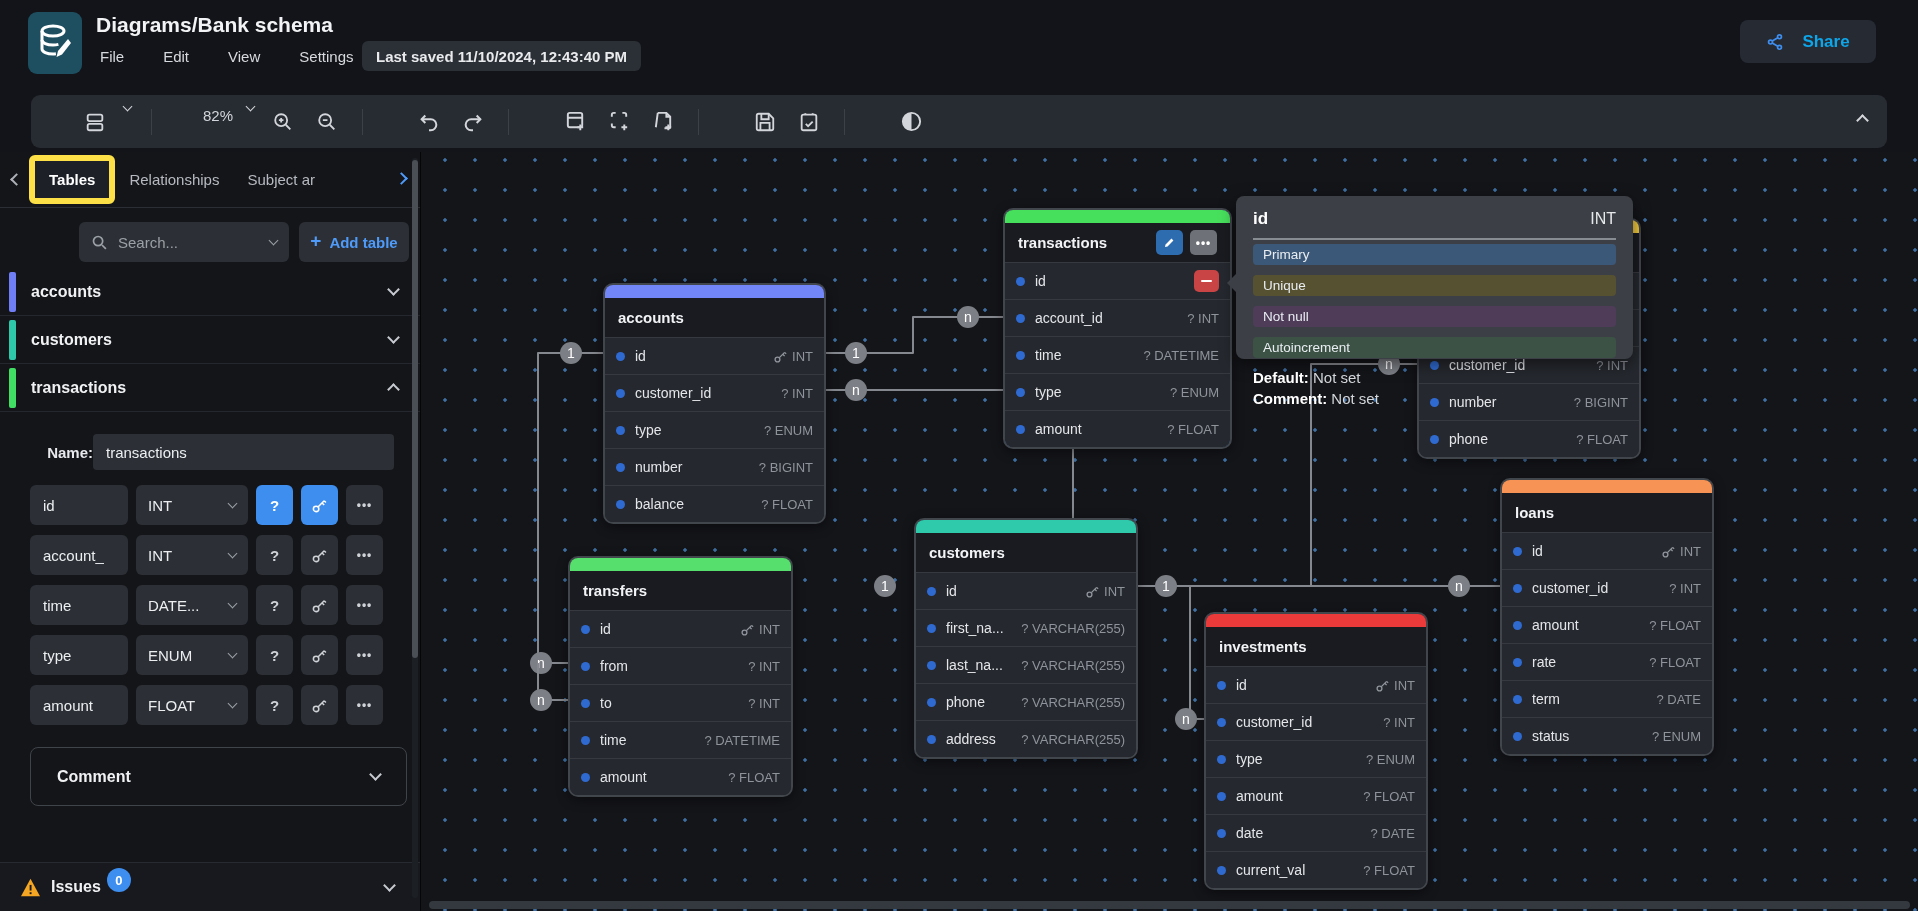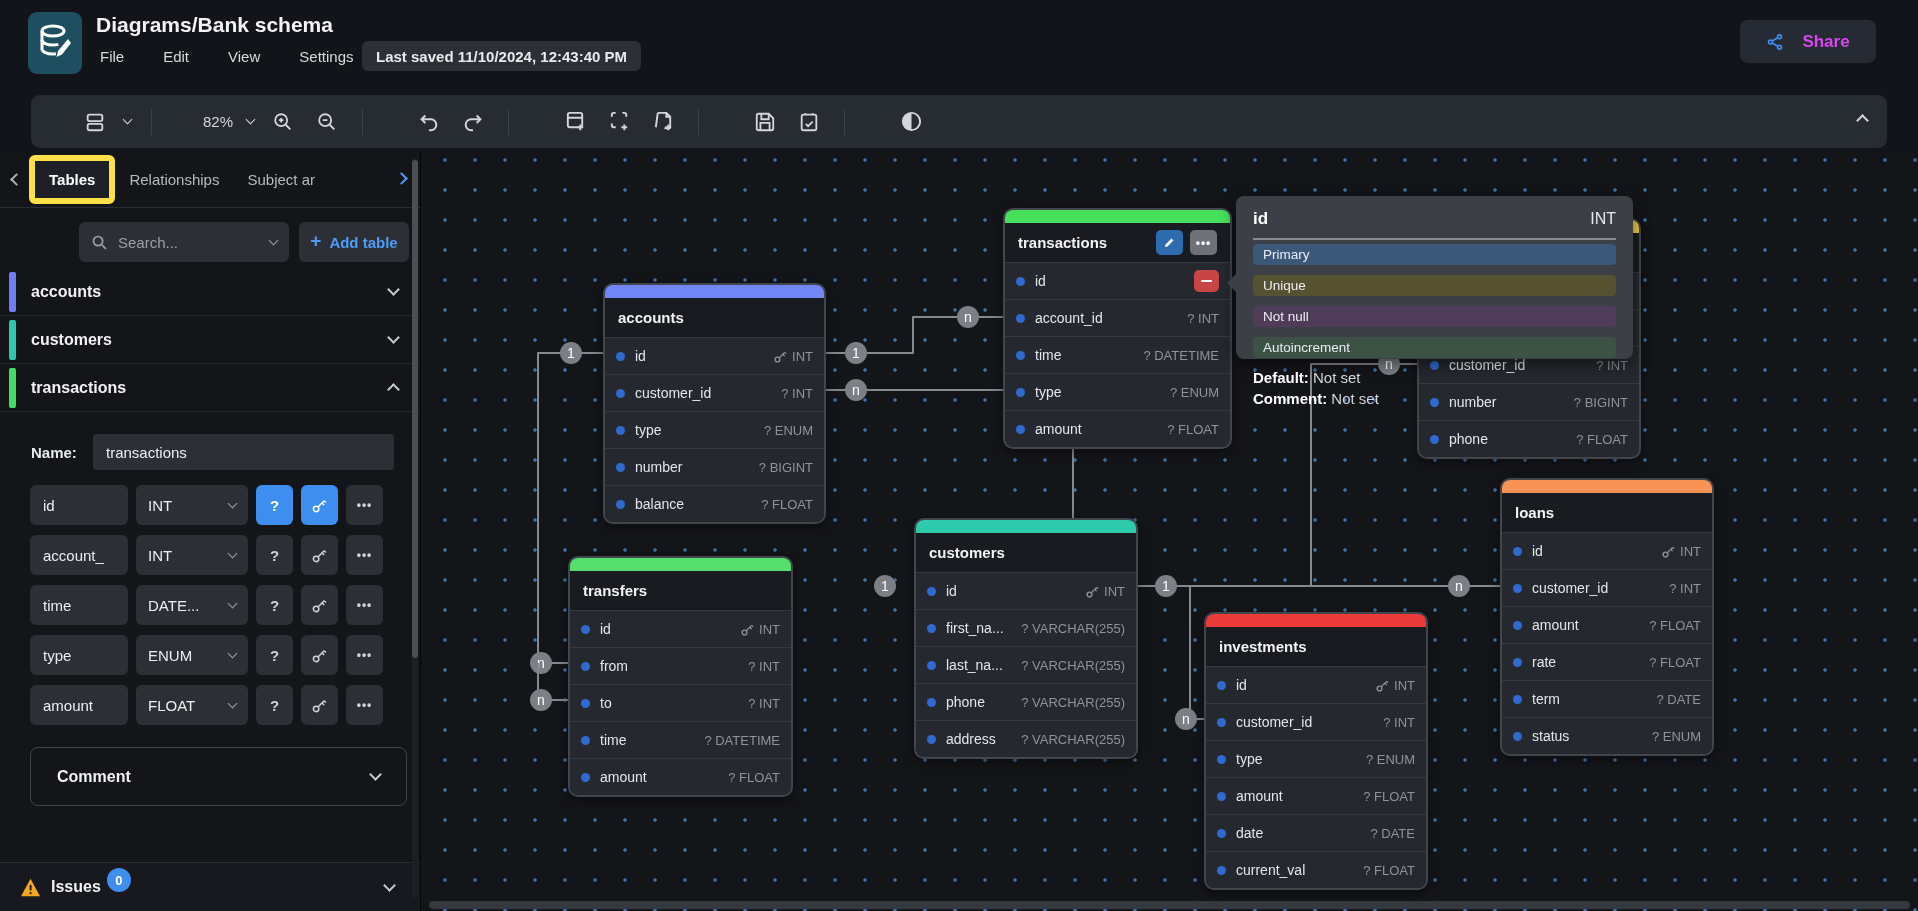--- a/index.html
+++ b/index.html
@@ -7,26 +7,26 @@
   body { background:#131419; font-family:"Liberation Sans",sans-serif; color:#e7e9ec; position:relative; }
   svg { display:block; }
 
   
   .header { position:absolute; left:0; top:0; width:1918px; height:82px; background:#131419; }
   .logo { position:absolute; left:28px; top:12px; width:54px; height:62px; background:#1d4f60; border-radius:9px; display:flex; align-items:center; justify-content:center; }
   .app-title { position:absolute; left:96px; top:13px; font-size:21px; font-weight:bold; color:#f2f3f5; }
   .menubar { position:absolute; left:94px; top:44px; display:flex; gap:27px; }
   .menubar .mitem { font-size:15px; color:#d6d9dd; padding:4px 6px; cursor:default; }
   .saved-badge { position:absolute; left:362px; top:41px; height:30px; background:#2b2f36; border-radius:6px; display:flex; align-items:center; padding:0 14px; font-size:15px; font-weight:bold; color:#e8eaec; }
-  .share-btn { position:absolute; left:1740px; top:20px; width:136px; height:43px; background:#262b33; border-radius:8px; display:flex; align-items:center; justify-content:center; gap:18px; color:#d946ef; }
+  .share-btn { position:absolute; left:1740px; top:20px; width:136px; height:43px; background:#262b33; border-radius:8px; display:flex; align-items:center; justify-content:center; gap:18px; color:#0ea5e9; }
   .share-btn .lbl { font-size:17px; font-weight:bold; }
 
   
   .toolbar { position:absolute; left:31px; top:95px; width:1856px; height:53px; background:#272b32; border-radius:9px; display:flex; align-items:center; padding:0 18px; gap:14px; color:#d3d6da; }
-  .tb-group { display:flex; align-items:center; gap:14px;margin-left:31px; }
+  .tb-group { display:flex; align-items:flex-start; gap:14px;margin-left:31px; }
   .tb-sep { width:1px; height:26px; background:#3c4047; margin:0 6px; }
   .tb-icon { width:30px; height:30px; display:flex; align-items:center; justify-content:center; border-radius:5px; }
   .zoom-label { font-size:15px; color:#d3d6da; }
   .tb-collapse { position:absolute; right:20px; top:17px; }
 
   
   .chev { display:inline-block; width:9px; height:9px; border-right:2px solid currentColor; border-bottom:2px solid currentColor; }
   .chev.down  { transform:rotate(45deg); margin-top:-4px; }
   .chev.up    { transform:rotate(225deg); margin-top:4px; }
   .chev.left  { transform:rotate(135deg); }
@@ -46,21 +46,21 @@
   .search-box .ph { font-size:15px; flex:1; }
   .add-table-btn { width:110px; height:40px; background:#2c3036; border-radius:6px; display:flex; align-items:center; justify-content:center; gap:8px; color:#4e9bfa; font-size:15px; font-weight:bold; }
   .add-table-btn .plus { font-size:19px; font-weight:bold; margin-top:-2px; }
 
   .accordion { position:absolute; left:0; top:116px; width:100%; }
   .acc-row { position:relative; height:48px; display:flex; align-items:center; border-bottom:1px solid #24272d; }
   .acc-row .bar { position:absolute; left:9px; top:4px; width:7px; height:40px; border-radius:2px; }
   .acc-row .nm { margin-left:31px; font-size:16px; font-weight:bold; color:#f0f1f3; }
   .acc-row .chev { position:absolute; right:22px; color:#c7cad0; }
 
-  .editor { position:absolute; left:0; top:264px; width:100%; }
+  .editor { position:absolute; left:0; top:264px; width:100%;text-align:right; }
   .name-row { display:flex; align-items:center; margin:18px 0 0 31px; }
   .name-row .lab { font-size:15px; font-weight:bold; width:62px; }
   .name-input { width:301px; height:36px; background:#2c3036; border-radius:4px; display:flex; align-items:center; padding:0 13px; font-size:15px; color:#eceef0; }
 
   .frows { position:absolute; left:30px; top:69px; width:360px; }
   .frow { display:flex; gap:8px; margin-bottom:10px; }
   .fname { width:98px; height:40px; background:#2c3036; border-radius:6px; display:flex; align-items:center; padding:0 13px; font-size:15px; color:#eceef0; white-space:nowrap; overflow:hidden; }
   .ftype { width:112px; height:40px; background:#2c3036; border-radius:6px; display:flex; align-items:center; justify-content:space-between; padding:0 12px; font-size:15px; color:#eceef0; }
   .ftype .chev { color:#9ba0a6; }
   .fbtn { width:37px; height:40px; background:#2c3036; border-radius:6px; display:flex; align-items:center; justify-content:center; font-size:15px; font-weight:bold; color:#cfd2d6; }

